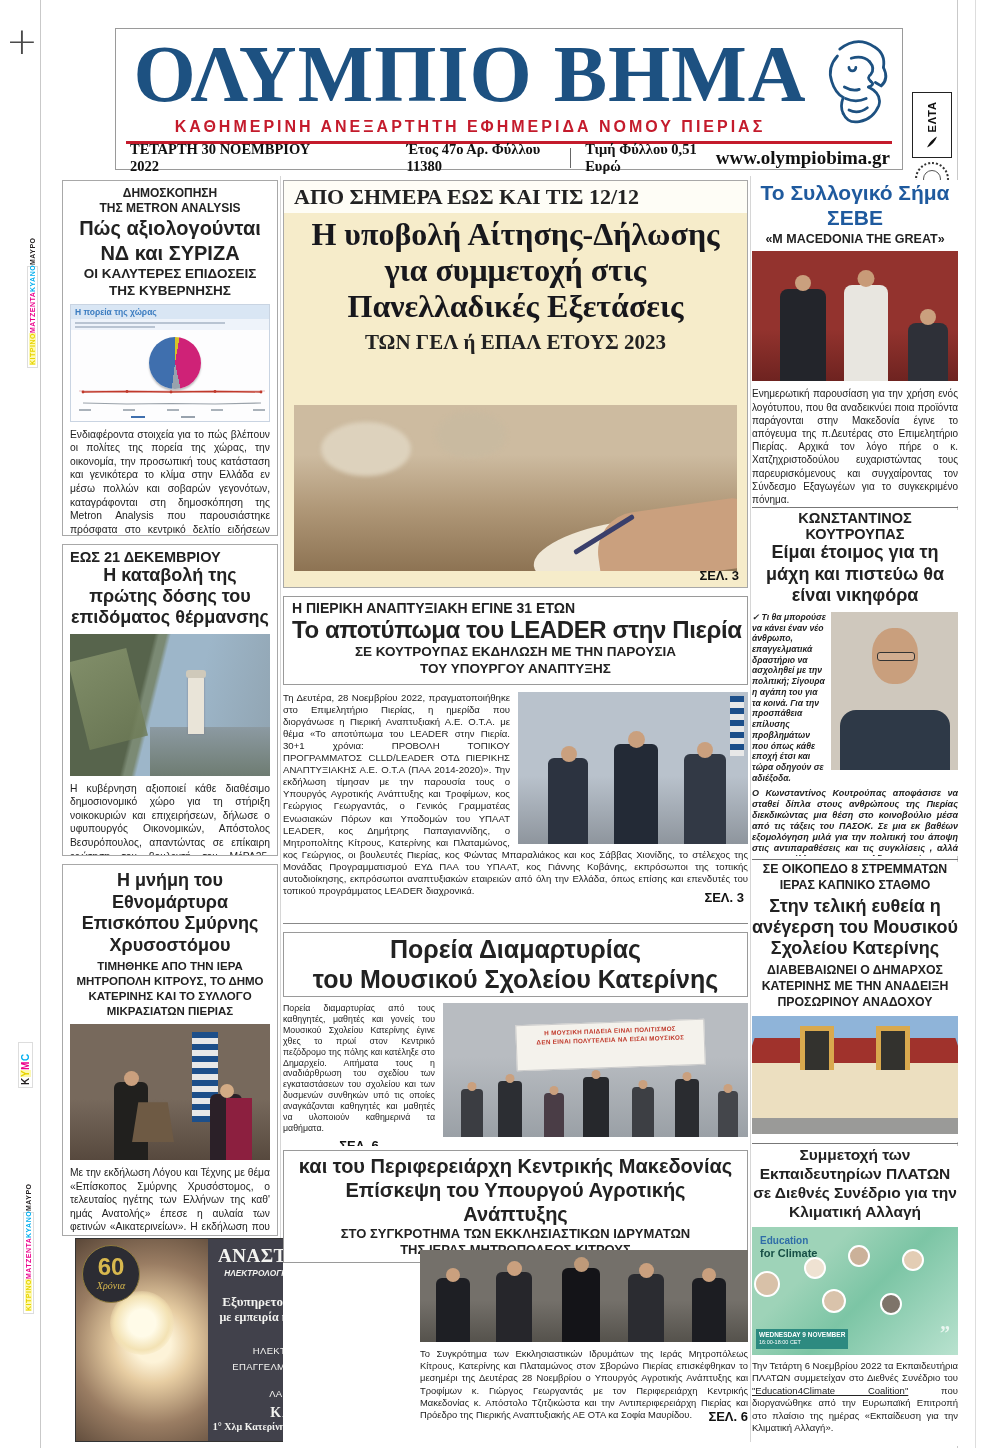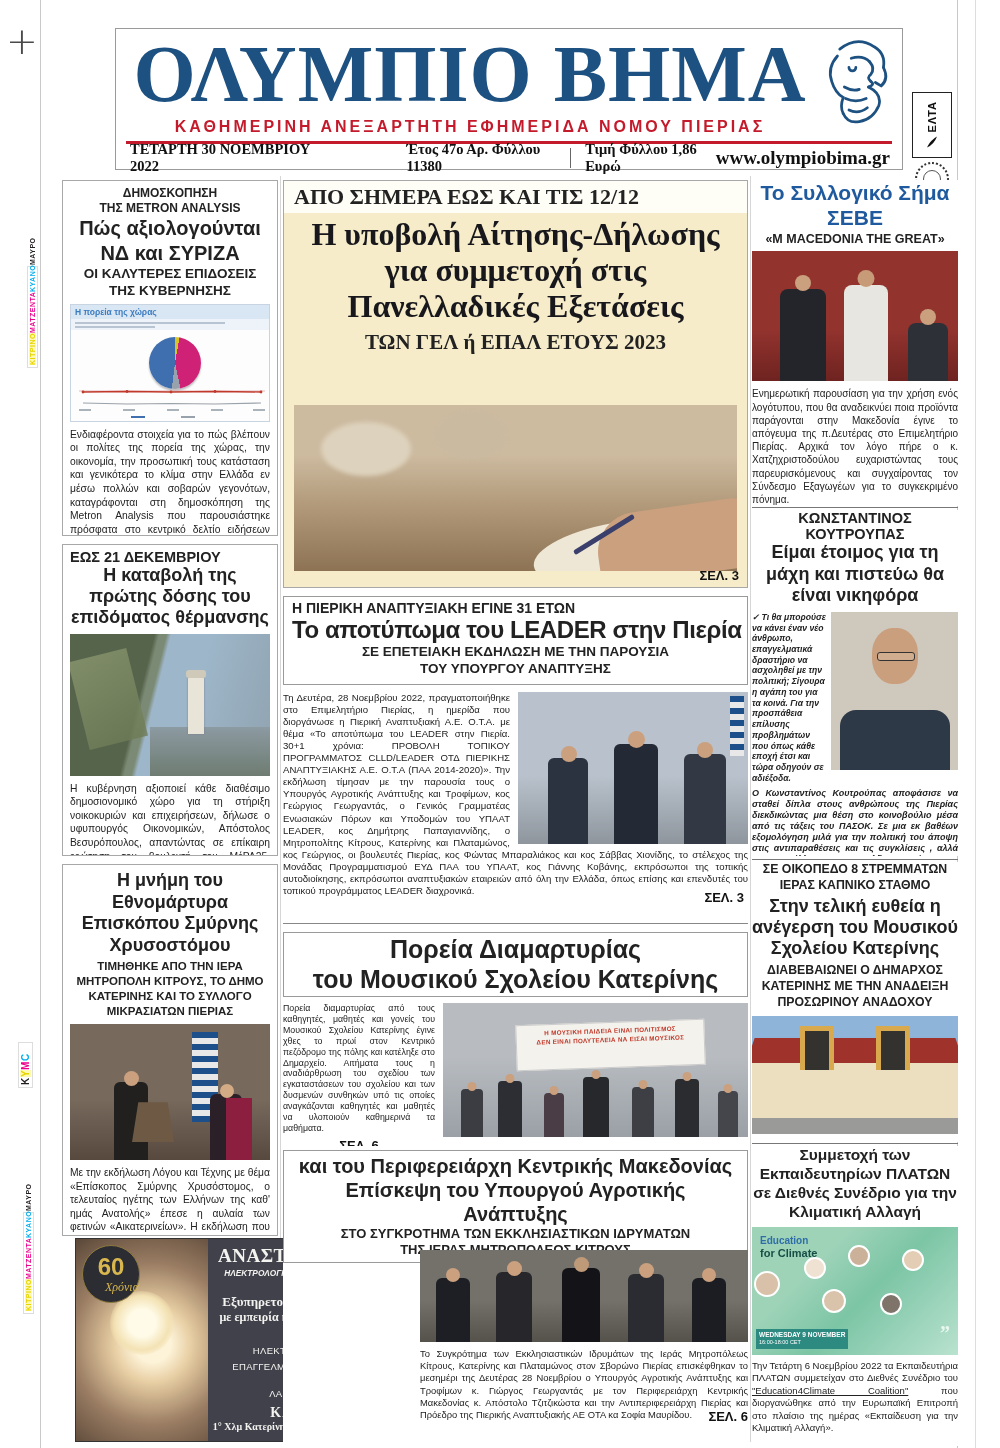--- a/index.html
+++ b/index.html
@@ -102,21 +102,21 @@
 
   .ad { left:75px; top:1238px; width:340px; height:204px; display:flex; background:#41414b;
         border:1px solid #333; }
   .ad-photo { position:relative; width:132px; height:100%; overflow:hidden;
               background:radial-gradient(circle at 58% 52%, #fdf3d8 0 14%, #e7cda2 30%, #9a7d63 62%, #5a4738 100%); }
   .bulb { position:absolute; left:34px; top:52px; width:64px; height:64px; border-radius:50%;
           background:radial-gradient(circle,#fffbe8 0 30%,#f3e2b4 60%,rgba(243,226,180,0) 75%); }
   .ad-badge { position:absolute; left:6px; top:6px; width:58px; height:58px; border-radius:50%;
               background:#2c2c33; border:1px solid #8d7a3e; color:#d8b84e; text-align:center; }
   .ad-badge .b1 { font-size:24px; font-weight:bold; line-height:1.1; display:block; margin-top:8px; }
-  .ad-badge .b2 { font-family:"Liberation Serif", serif; font-style:italic; font-size:12px; display:block;text-align:right; }
+  .ad-badge .b2 { font-family:"Liberation Serif", serif; font-style:italic; font-size:10px; display:block; }
   .ad-text { flex:1; color:#f3f3f0; text-align:center; padding:6px 4px 2px;
              font-family:"Liberation Serif", serif; }
   .ad-co { font-size:19px; font-weight:bold; letter-spacing:.5px; }
   .ad-l1 { font-family:"Liberation Sans", sans-serif; font-size:8.3px; font-weight:bold;
            font-style:italic; margin-top:1px; }
   .ad-sl1 { font-size:13px; font-weight:bold; margin-top:6px; }
   .ad-sl2 { font-size:12px; font-weight:bold; }
   .ad-it { font-family:"Liberation Sans", sans-serif; font-size:9.5px; margin-top:5px; letter-spacing:.3px; }
   .ad-city { font-size:14px; font-weight:bold; margin-top:6px; letter-spacing:1px; }
   .ad-ad { font-size:10px; font-weight:bold; }
@@ -282,21 +282,21 @@
         <path d="M24 47 Q31 51 37 49 M25 57 Q34 61 43 57 M28 67 Q36 71 44 65"></path>
         <path d="M18 20 Q9 30 13 42 Q16 52 23 56 Q20 64 23 70"></path>
       </g>
     </svg>
     <div class="mast-sub">ΚΑΘΗΜΕΡΙΝΗ ΑΝΕΞΑΡΤΗΤΗ ΕΦΗΜΕΡΙΔΑ ΝΟΜΟΥ ΠΙΕΡΙΑΣ</div>
     <div class="mast-rule"></div>
     <div class="mast-dateline">
       <span>ΤΕΤΑΡΤΗ 30 ΝΟΕΜΒΡΙΟΥ 2022</span>
       <span class="issue">Έτος 47ο Αρ. Φύλλου 11380</span>
       <span class="vsep"></span>
-      <span>Τιμή Φύλλου 1,86 Ευρώ</span>
+      <span>Τιμή Φύλλου 0,51 Ευρώ</span>
       <span class="site">www.olympiobima.gr</span>
     </div>
   </div>
 
   <div class="elta">
     <div class="elta-box">
       <div class="elta-rot">
         <svg width="12" height="14" viewBox="0 0 12 14">
           <path d="M1 12 Q4 4 11 1 Q8 7 5 9 Q3 11 1 12 Z" fill="#111"></path>
         </svg>
@@ -411,21 +411,21 @@
       <div class="arm"></div>
       <div class="pen"></div>
     </div>
     <span class="pg pg-r">ΣΕΛ. 3</span>
   </div>
 
   <div class="module leader">
     <div class="lhead">
       <div class="k">Η ΠΙΕΡΙΚΗ ΑΝΑΠΤΥΞΙΑΚΗ ΕΓΙΝΕ 31 ΕΤΩΝ</div>
       <div class="t">Το αποτύπωμα του LEADER στην Πιερία</div>
-      <div class="s">ΣΕ ΕΠΕΤΕΙΑΚΗ ΕΚΔΗΛΩΣΗ ΜΕ ΤΗΝ ΠΑΡΟΥΣΙΑ</div>
+      <div class="s">ΣΕ ΚΟΥΤΡΟΥΠΑΣ ΕΚΔΗΛΩΣΗ ΜΕ ΤΗΝ ΠΑΡΟΥΣΙΑ</div>
       <div class="s">ΤΟΥ ΥΠΟΥΡΓΟΥ ΑΝΑΠΤΥΞΗΣ</div>
     </div>
     <div class="lbody">
       <div class="leader-photo">
         <div class="sil" style="left:30px; bottom:0; width:40px; height:86px; background:#2c3340;"></div>
         <div class="head" style="left:43px; bottom:82px; width:16px; height:16px;"></div>
         <div class="sil" style="left:96px; bottom:0; width:44px; height:100px; background:#232a36;"></div>
         <div class="head" style="left:110px; bottom:96px; width:17px; height:17px;"></div>
         <div class="sil" style="right:22px; bottom:0; width:42px; height:90px; background:#323945;"></div>
         <div class="head" style="right:35px; bottom:86px; width:16px; height:16px;"></div>

